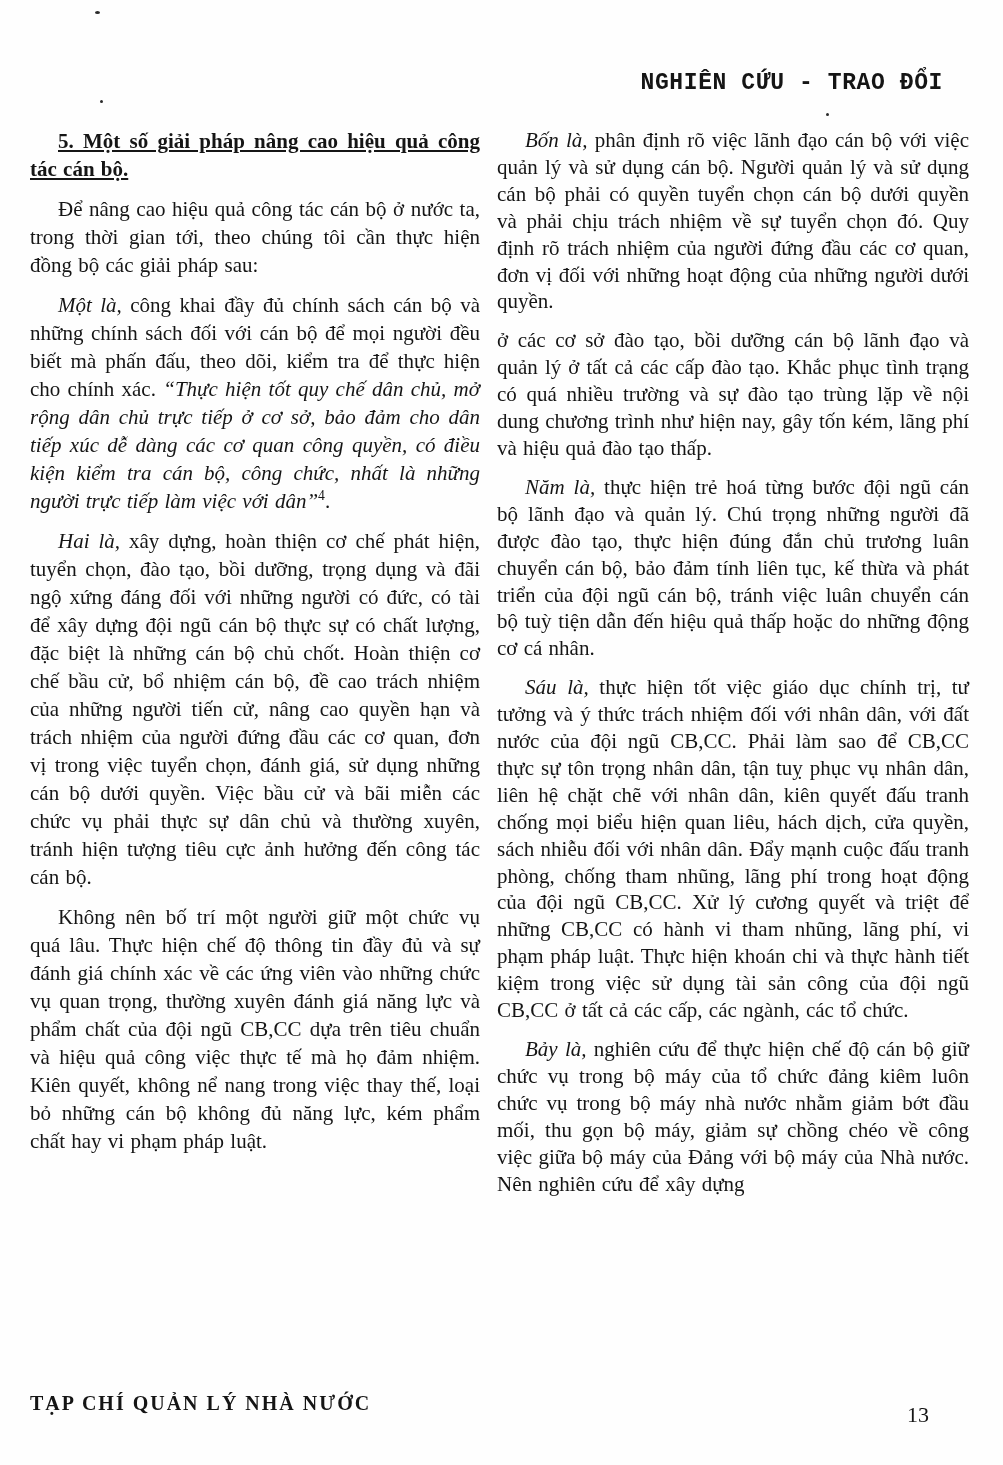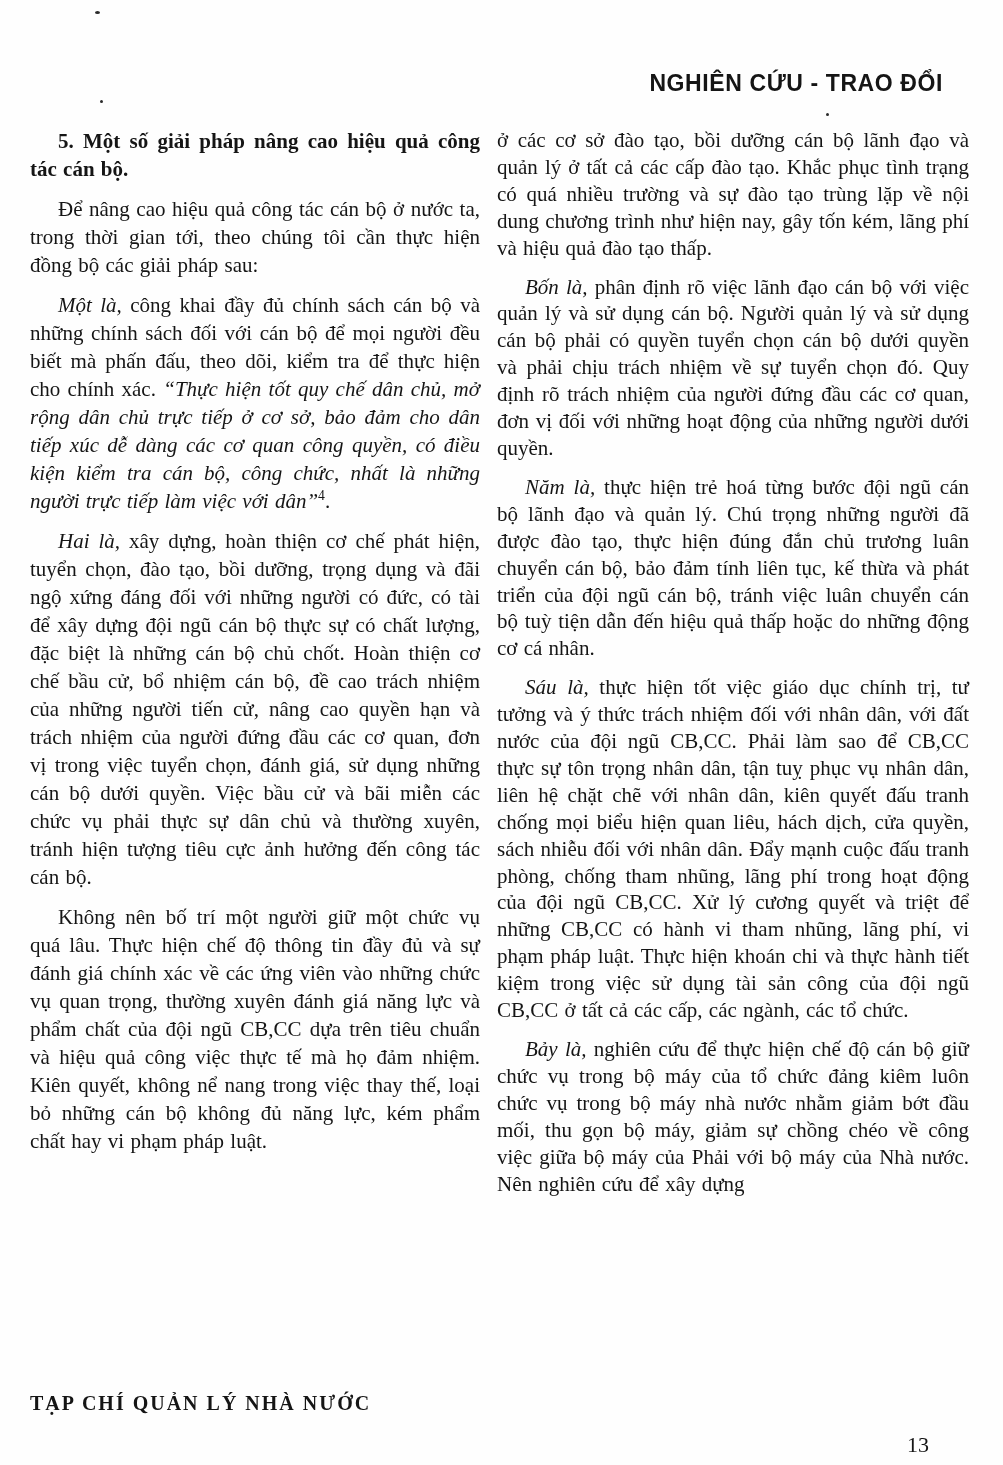--- a/index.html
+++ b/index.html
@@ -9,55 +9,55 @@
     height: 1465px;
     background: #fefefe;
     color: #151515;
     font-family: "Liberation Serif", serif;
     overflow: hidden;
   }
   .header-title {
     position: absolute;
     top: 70px;
     right: 60px;
-    font-family: Liberation Sans, sans-serif;
+    font-family: Liberation Mono, monospace;
     font-weight: bold;
     font-size: 23px;
     letter-spacing: 0.6px;
     white-space: nowrap;
   }
   .col {
     position: absolute;
     top: 127px;
     font-size: 21px;
     text-align: justify;
     word-spacing: 1px;
   }
   #col-left  { left: 30px;  width: 450px; line-height: 28px; }
   #col-right { left: 497px; width: 472px; line-height: 26.9px; }
   p.para { margin: 0; text-indent: 28px; }
   p.para + p.para { margin-top: 12px; }
   p.para.noindent { text-indent: 0; }
-  p.para.heading { font-weight: bold; }
+  p.para.heading { font-weight: bold; text-decoration: underline; }
   .it { font-style: italic; }
   sup.fnref { font-size: 0.65em; vertical-align: super; line-height: 0; }
   .footer-journal {
     position: absolute;
     left: 30px;
     top: 1392px;
     font-size: 20px;
     font-weight: 600;
     letter-spacing: 2px;
     transform: scaleY(1.05);
     white-space: nowrap;
   }
   .footer-page {
     position: absolute;
     right: 74px;
-    top: 1432px;
+    top: 1402px;
     font-size: 22px;
   }
   .speck { position: absolute; background: #2a2a2a; border-radius: 50%; }
   .speck.s1 { left: 95px;  top: 11px;  width: 5px; height: 3px; }
   .speck.s2 { left: 100px; top: 100px; width: 3px; height: 3px; }
   .speck.s3 { left: 826px; top: 113px; width: 3px; height: 3px; }
 </style>
 </head>
 <body>
 
@@ -70,23 +70,23 @@
 
   <div class="col" id="col-left">
       <p class="para heading"><span>5. Một số giải pháp nâng cao hiệu quả công tác cán bộ.</span></p>
       <p class="para"><span>Để nâng cao hiệu quả công tác cán bộ ở nước ta, trong thời gian tới, theo chúng tôi cần thực hiện đồng bộ các giải pháp sau:</span></p>
       <p class="para"><span class="it">Một là, </span><span>công khai đầy đủ chính sách cán bộ và những chính sách đối với cán bộ để mọi người đều biết mà phấn đấu, theo dõi, kiểm tra để thực hiện cho chính xác. </span><span class="it">“Thực hiện tốt quy chế dân chủ, mở rộng dân chủ trực tiếp ở cơ sở, bảo đảm cho dân tiếp xúc dễ dàng các cơ quan công quyền, có điều kiện kiểm tra cán bộ, công chức, nhất là những người trực tiếp làm việc với dân”</span><sup class="fnref">4</sup><span>.</span></p>
       <p class="para"><span class="it">Hai là, </span><span>xây dựng, hoàn thiện cơ chế phát hiện, tuyển chọn, đào tạo, bồi dưỡng, trọng dụng và đãi ngộ xứng đáng đối với những người có đức, có tài để xây dựng đội ngũ cán bộ thực sự có chất lượng, đặc biệt là những cán bộ chủ chốt. Hoàn thiện cơ chế bầu cử, bổ nhiệm cán bộ, đề cao trách nhiệm của những người tiến cử, nâng cao quyền hạn và trách nhiệm của người đứng đầu các cơ quan, đơn vị trong việc tuyển chọn, đánh giá, sử dụng những cán bộ dưới quyền. Việc bầu cử và bãi miễn các chức vụ phải thực sự dân chủ và thường xuyên, tránh hiện tượng tiêu cực ảnh hưởng đến công tác cán bộ.</span></p>
       <p class="para"><span>Không nên bố trí một người giữ một chức vụ quá lâu. Thực hiện chế độ thông tin đầy đủ và sự đánh giá chính xác về các ứng viên vào những chức vụ quan trọng, thường xuyên đánh giá năng lực và phẩm chất của đội ngũ CB,CC dựa trên tiêu chuẩn và hiệu quả công việc thực tế mà họ đảm nhiệm. Kiên quyết, không nể nang trong việc thay thế, loại bỏ những cán bộ không đủ năng lực, kém phẩm chất hay vi phạm pháp luật.</span></p>
     </div>
 
   <div class="col" id="col-right">
+      <p class="para"><span class="it">Bốn là, </span><span>phân định rõ việc lãnh đạo cán bộ với việc quản lý và sử dụng cán bộ. Người quản lý và sử dụng cán bộ phải có quyền tuyển chọn cán bộ dưới quyền và phải chịu trách nhiệm về sự tuyển chọn đó. Quy định rõ trách nhiệm của người đứng đầu các cơ quan, đơn vị đối với những hoạt động của những người dưới quyền.</span></p>
       <p class="para noindent"><span>ở các cơ sở đào tạo, bồi dưỡng cán bộ lãnh đạo và quản lý ở tất cả các cấp đào tạo. Khắc phục tình trạng có quá nhiều trường và sự đào tạo trùng lặp về nội dung chương trình như hiện nay, gây tốn kém, lãng phí và hiệu quả đào tạo thấp.</span></p>
-      <p class="para"><span class="it">Bốn là, </span><span>phân định rõ việc lãnh đạo cán bộ với việc quản lý và sử dụng cán bộ. Người quản lý và sử dụng cán bộ phải có quyền tuyển chọn cán bộ dưới quyền và phải chịu trách nhiệm về sự tuyển chọn đó. Quy định rõ trách nhiệm của người đứng đầu các cơ quan, đơn vị đối với những hoạt động của những người dưới quyền.</span></p>
       <p class="para"><span class="it">Năm là, </span><span>thực hiện trẻ hoá từng bước đội ngũ cán bộ lãnh đạo và quản lý. Chú trọng những người đã được đào tạo, thực hiện đúng đắn chủ trương luân chuyển cán bộ, bảo đảm tính liên tục, kế thừa và phát triển của đội ngũ cán bộ, tránh việc luân chuyển cán bộ tuỳ tiện dẫn đến hiệu quả thấp hoặc do những động cơ cá nhân.</span></p>
       <p class="para"><span class="it">Sáu là, </span><span>thực hiện tốt việc giáo dục chính trị, tư tưởng và ý thức trách nhiệm đối với nhân dân, với đất nước của đội ngũ CB,CC. Phải làm sao để CB,CC thực sự tôn trọng nhân dân, tận tuỵ phục vụ nhân dân, liên hệ chặt chẽ với nhân dân, kiên quyết đấu tranh chống mọi biểu hiện quan liêu, hách dịch, cửa quyền, sách nhiễu đối với nhân dân. Đẩy mạnh cuộc đấu tranh phòng, chống tham nhũng, lãng phí trong hoạt động của đội ngũ CB,CC. Xử lý cương quyết và triệt để những CB,CC có hành vi tham nhũng, lãng phí, vi phạm pháp luật. Thực hiện khoán chi và thực hành tiết kiệm trong việc sử dụng tài sản công của đội ngũ CB,CC ở tất cả các cấp, các ngành, các tổ chức.</span></p>
-      <p class="para"><span class="it">Bảy là, </span><span>nghiên cứu để thực hiện chế độ cán bộ giữ chức vụ trong bộ máy của tổ chức đảng kiêm luôn chức vụ trong bộ máy nhà nước nhằm giảm bớt đầu mối, thu gọn bộ máy, giảm sự chồng chéo về công việc giữa bộ máy của Phải với bộ máy của Nhà nước. Nên nghiên cứu để xây dựng</span></p>
+      <p class="para"><span class="it">Bảy là, </span><span>nghiên cứu để thực hiện chế độ cán bộ giữ chức vụ trong bộ máy của tổ chức đảng kiêm luôn chức vụ trong bộ máy nhà nước nhằm giảm bớt đầu mối, thu gọn bộ máy, giảm sự chồng chéo về công việc giữa bộ máy của Đảng với bộ máy của Nhà nước. Nên nghiên cứu để xây dựng</span></p>
     </div>
 
   <div class="footer-journal">TẠP CHÍ QUẢN LÝ NHÀ NƯỚC</div>
 
   <div class="footer-page">13</div>
 </div>
 
 </body></html>

